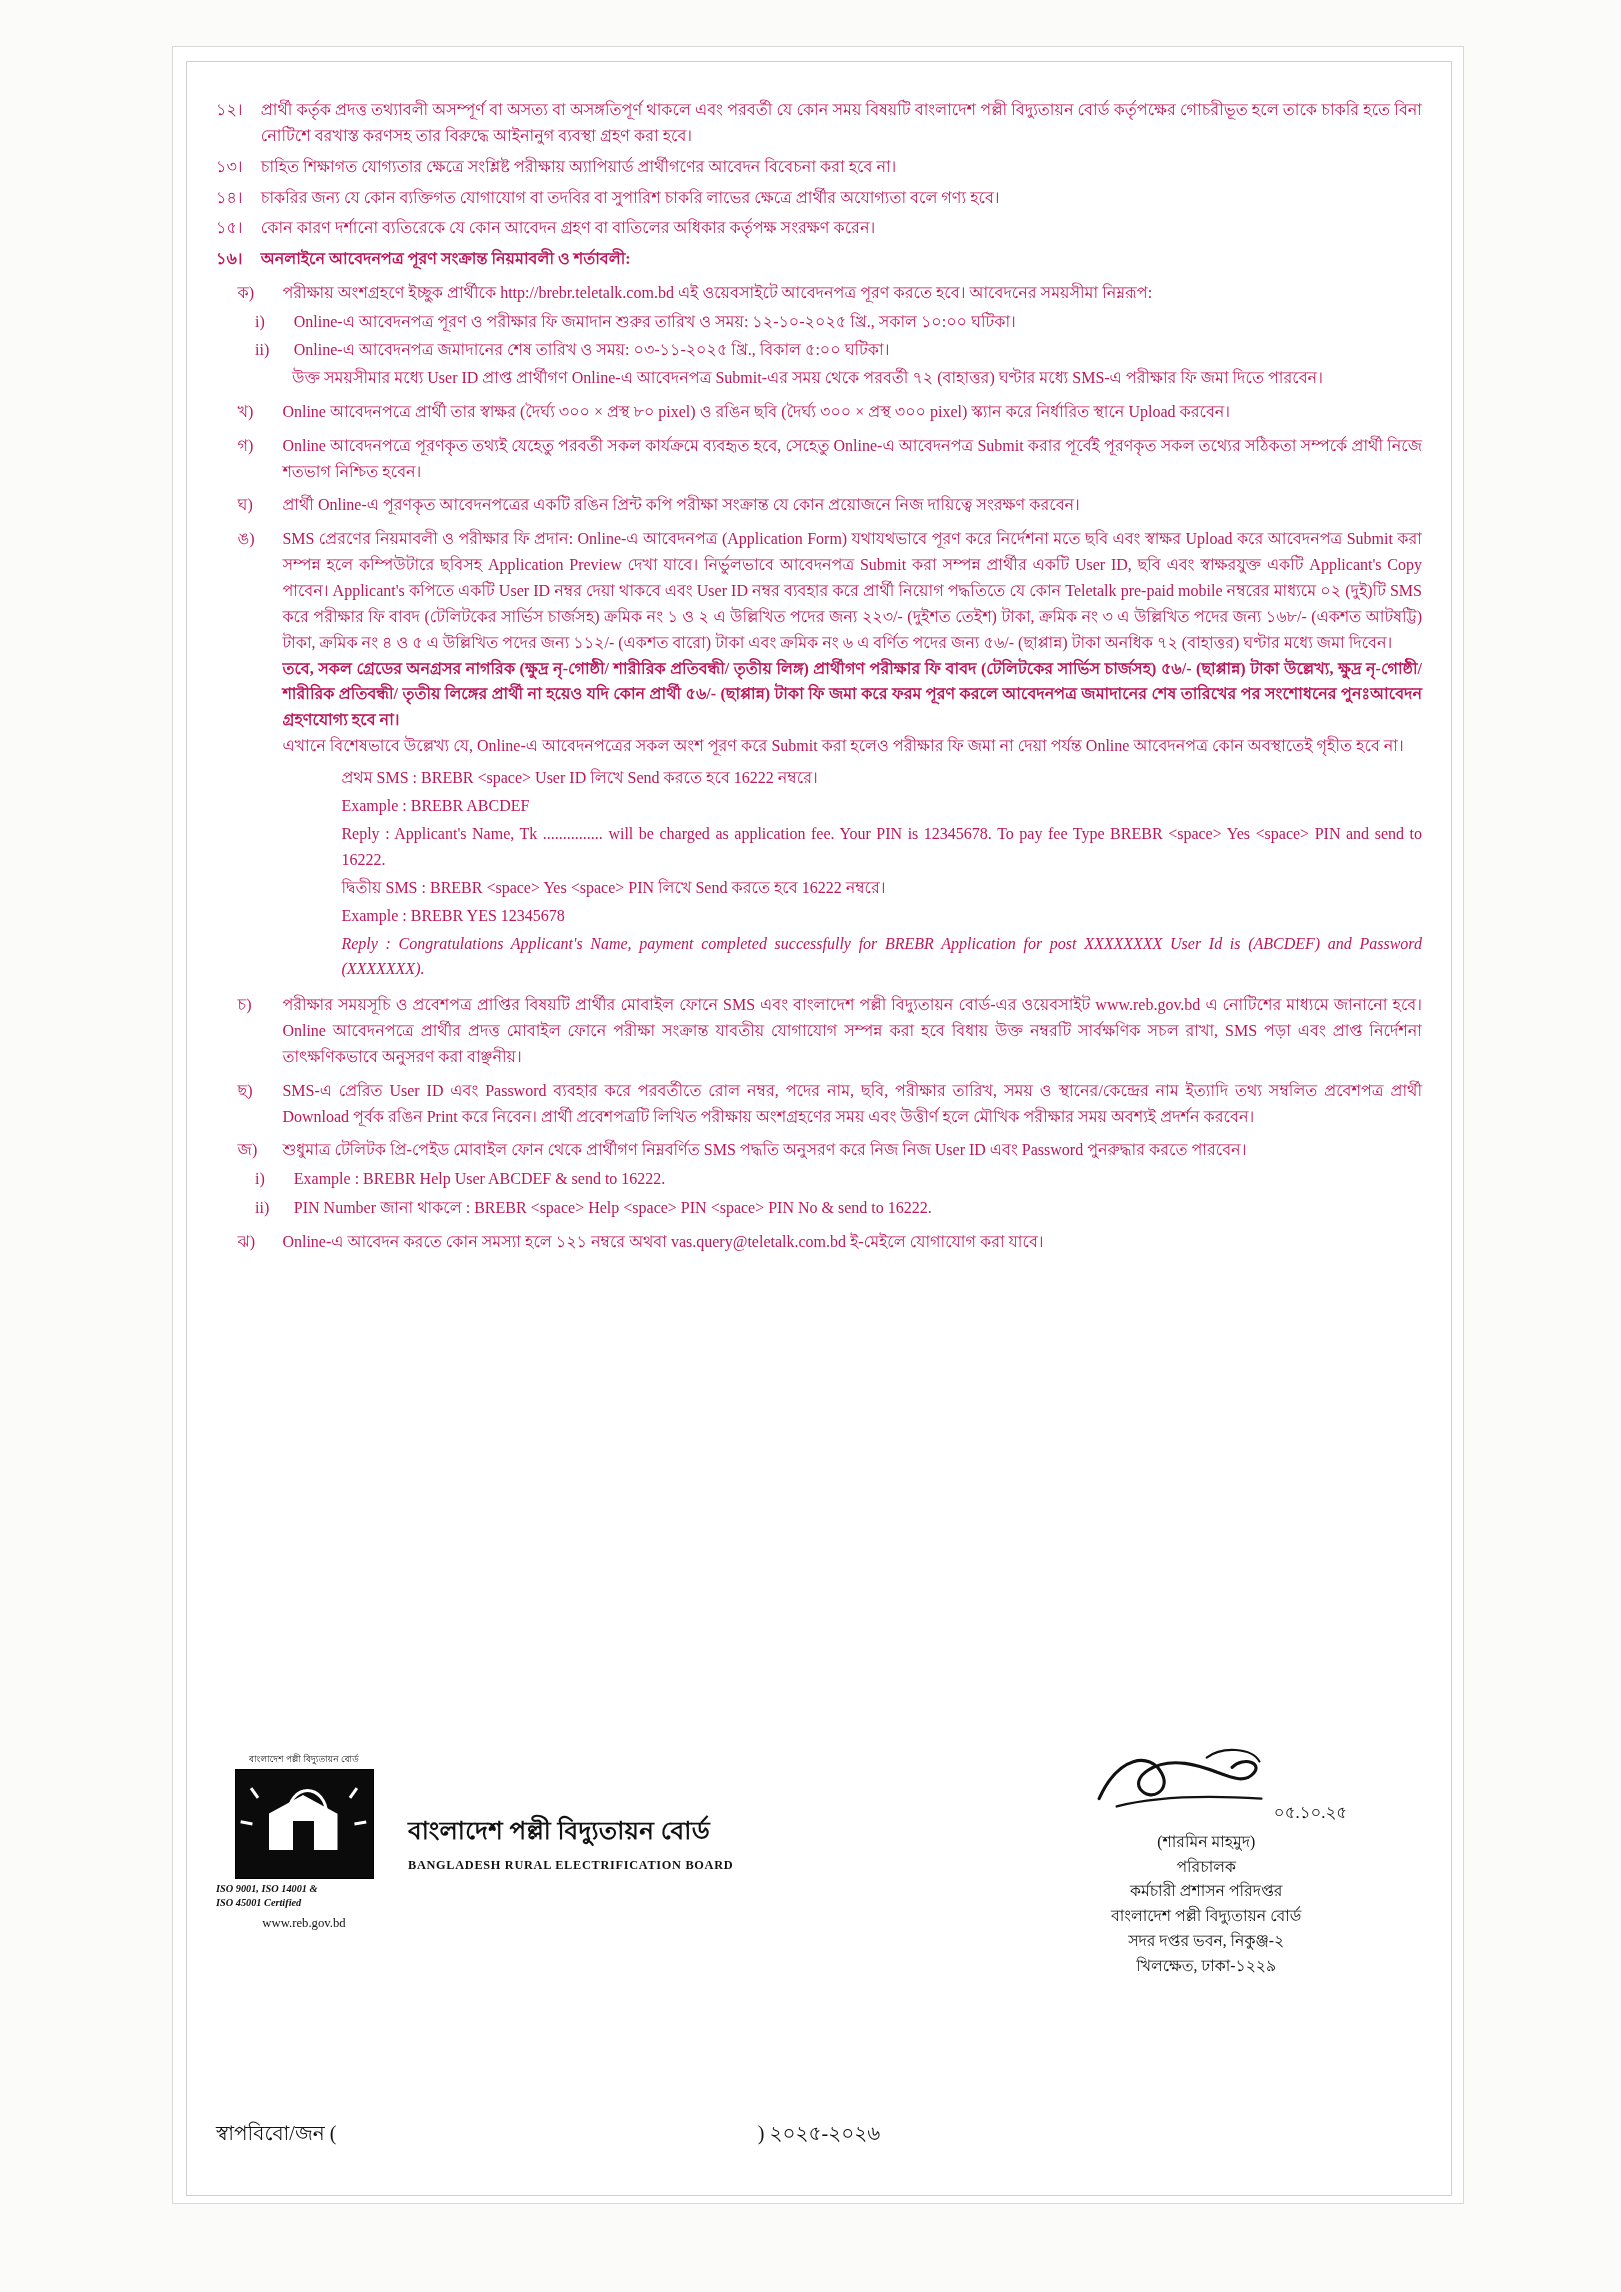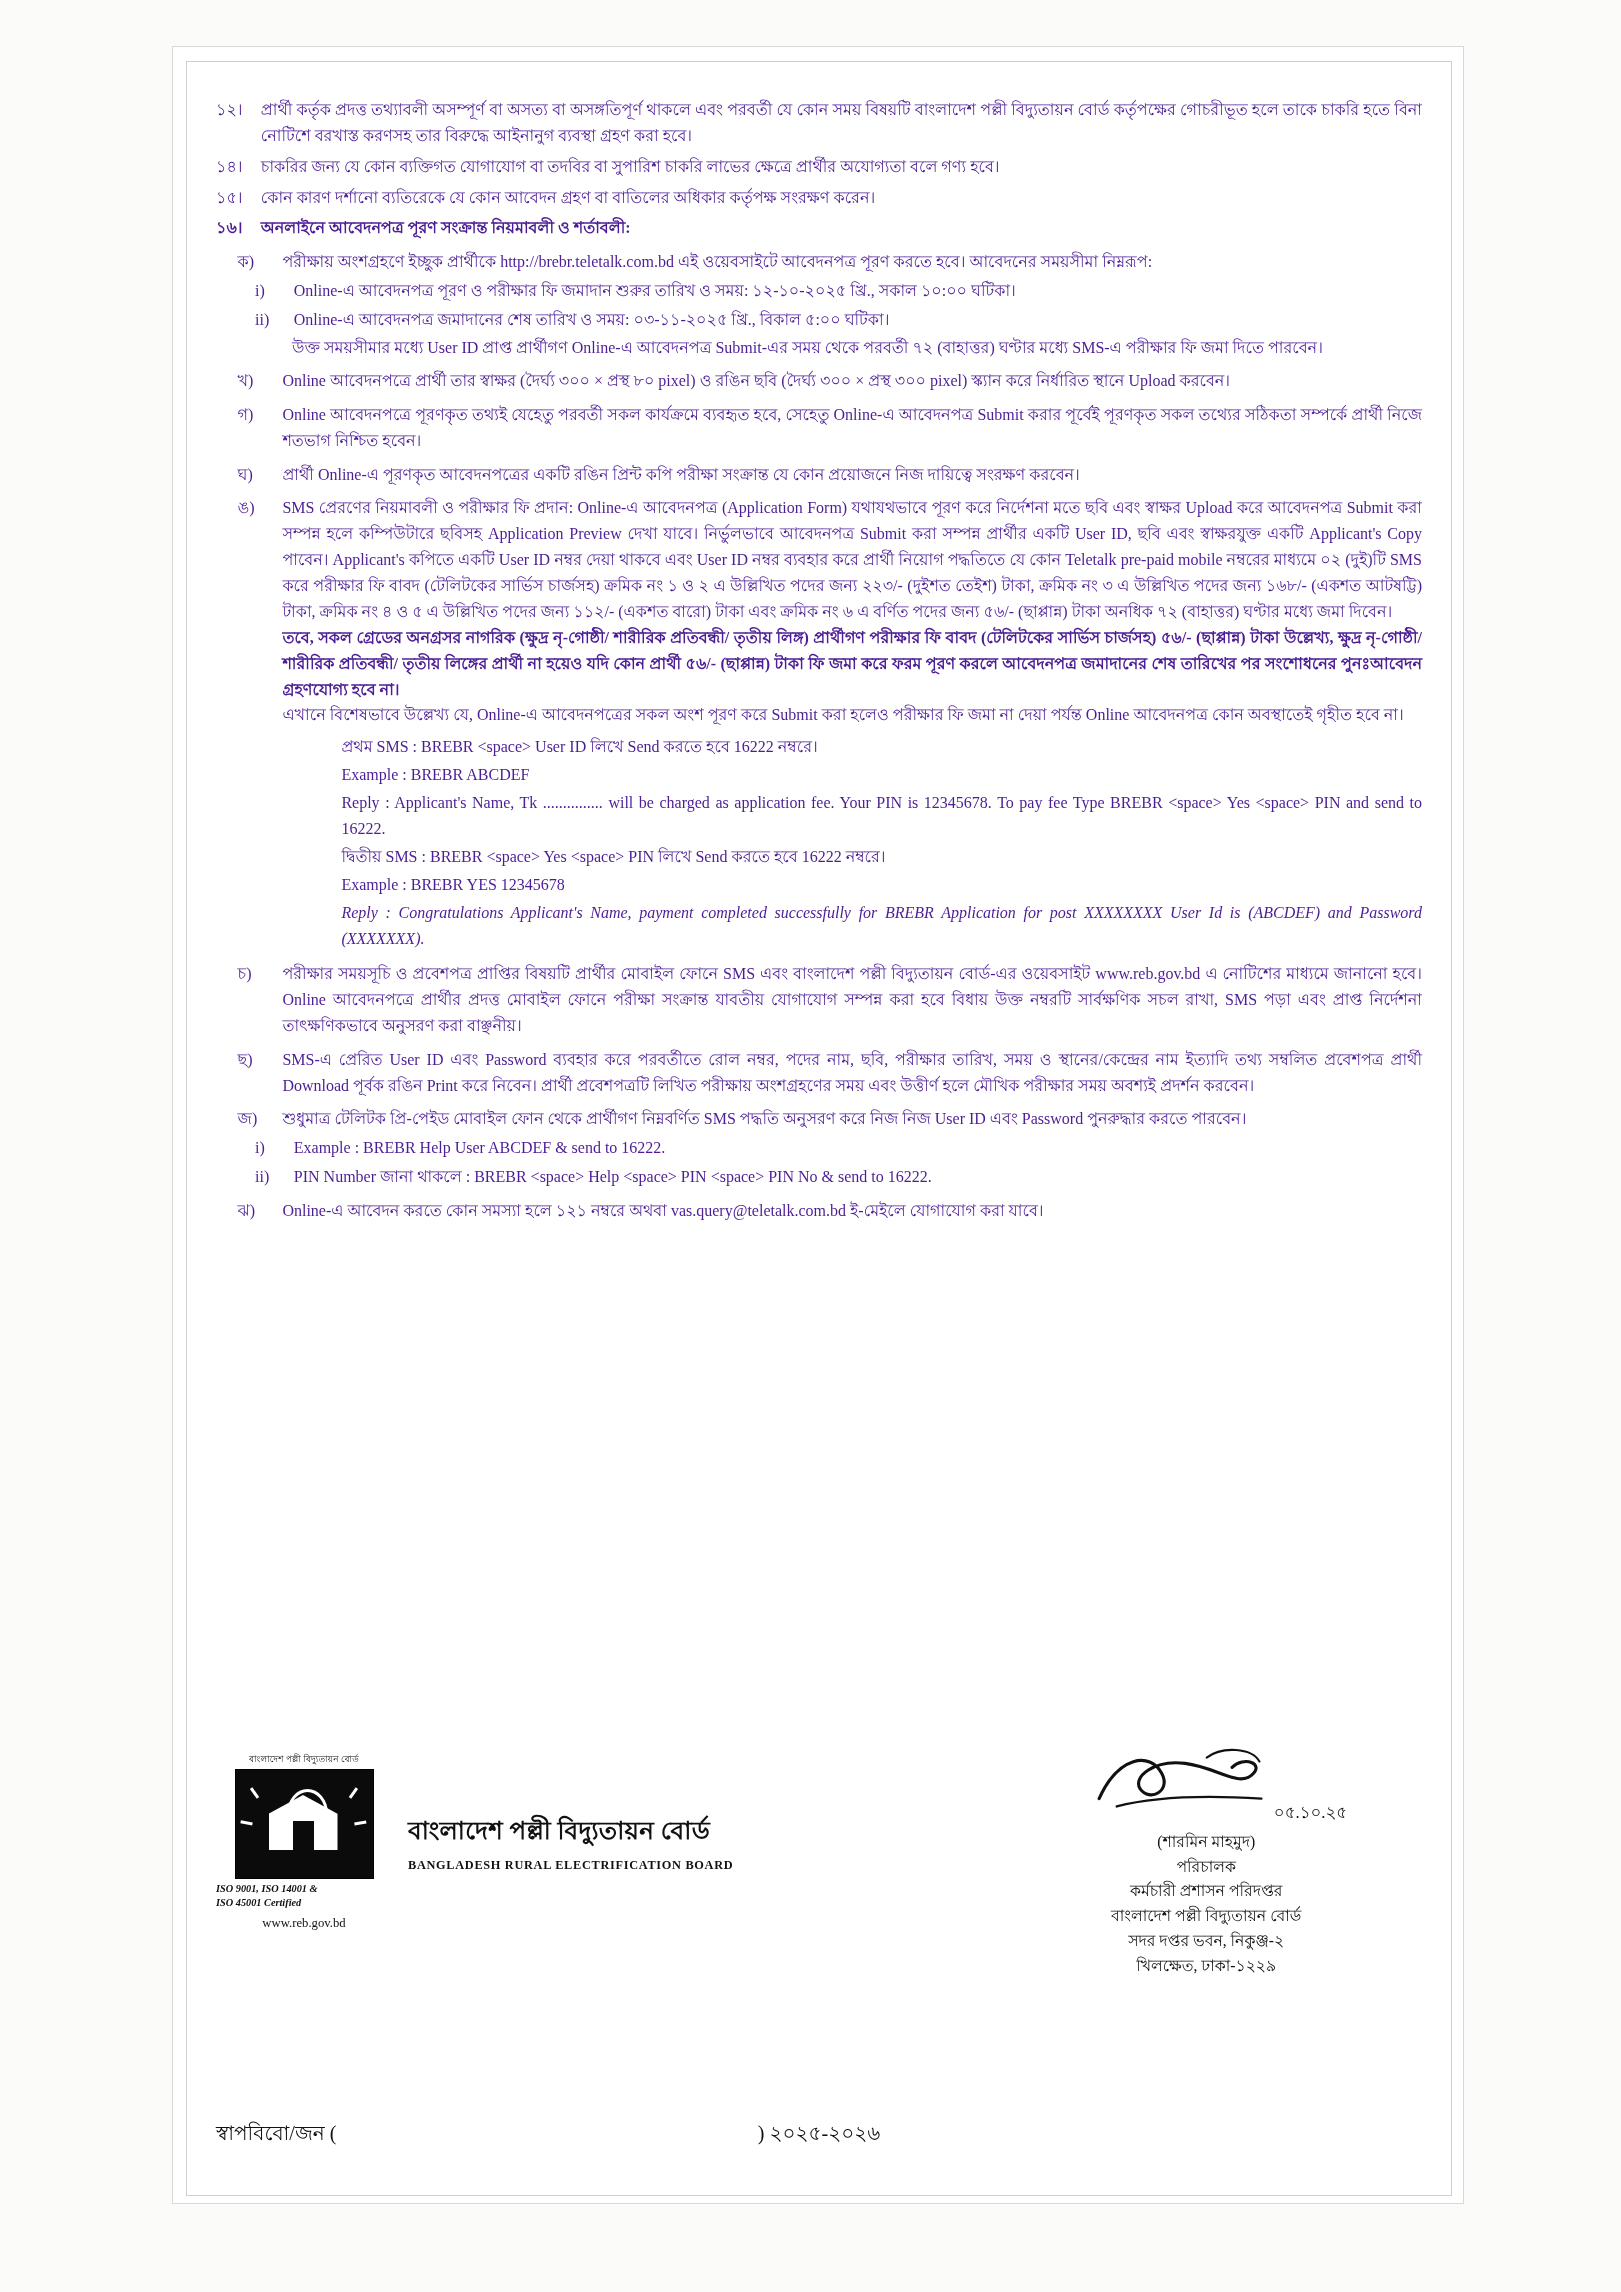--- a/index.html
+++ b/index.html
@@ -34,21 +34,21 @@
   .content {
     position:absolute;
     left:29px; top:35px;
     width:1206px;
   }
   
   .ln {
     font-size:16px;
     line-height:1.62;
     text-align:justify;
-    color:#4c1d95;
+    color:#be185d;
   }
   .num-row { display:flex; gap:9.8px; margin-bottom:4.9px; }
   .num-row .num { width:35px; flex:0 0 35px; text-align:left; }
   .num-row .txt { flex:1; }
   .bold { font-weight:bold; }
   .heading16 { margin-top:3px; margin-bottom:3.9px; }
 
   .lvl1 { display:flex; gap:11.8px; margin-top:7.8px; }
   .lvl1 .mk { width:33px; flex:0 0 33px; text-align:left; padding-left:21.6px; }
   .lvl1 .bd { flex:1; }
@@ -126,20 +126,24 @@
 
 <div class="page">
   <div class="scan"></div>
   <div class="sheet">
 
     <div class="content">
 
       <div class="num-row ln">
         <div class="num">১২।</div>
         <div class="txt">প্রার্থী কর্তৃক প্রদত্ত তথ্যাবলী অসম্পূর্ণ বা অসত্য বা অসঙ্গতিপূর্ণ থাকলে এবং পরবর্তী যে কোন সময় বিষয়টি বাংলাদেশ পল্লী বিদ্যুতায়ন বোর্ড কর্তৃপক্ষের গোচরীভূত হলে তাকে চাকরি হতে বিনা নোটিশে বরখাস্ত করণসহ তার বিরুদ্ধে আইনানুগ ব্যবস্থা গ্রহণ করা হবে।</div>
+      </div>
+      <div class="num-row ln">
+        <div class="num">১৩।</div>
+        <div class="txt">চাহিত শিক্ষাগত যোগ্যতার ক্ষেত্রে সংশ্লিষ্ট পরীক্ষায় অ্যাপিয়ার্ড প্রার্থীগণের আবেদন বিবেচনা করা হবে না।</div>
       </div>
       <div class="num-row ln">
         <div class="num">১৪।</div>
         <div class="txt">চাকরির জন্য যে কোন ব্যক্তিগত যোগাযোগ বা তদবির বা সুপারিশ চাকরি লাভের ক্ষেত্রে প্রার্থীর অযোগ্যতা বলে গণ্য হবে।</div>
       </div>
       <div class="num-row ln">
         <div class="num">১৫।</div>
         <div class="txt">কোন কারণ দর্শানো ব্যতিরেকে যে কোন আবেদন গ্রহণ বা বাতিলের অধিকার কর্তৃপক্ষ সংরক্ষণ করেন।</div>
       </div>
 

